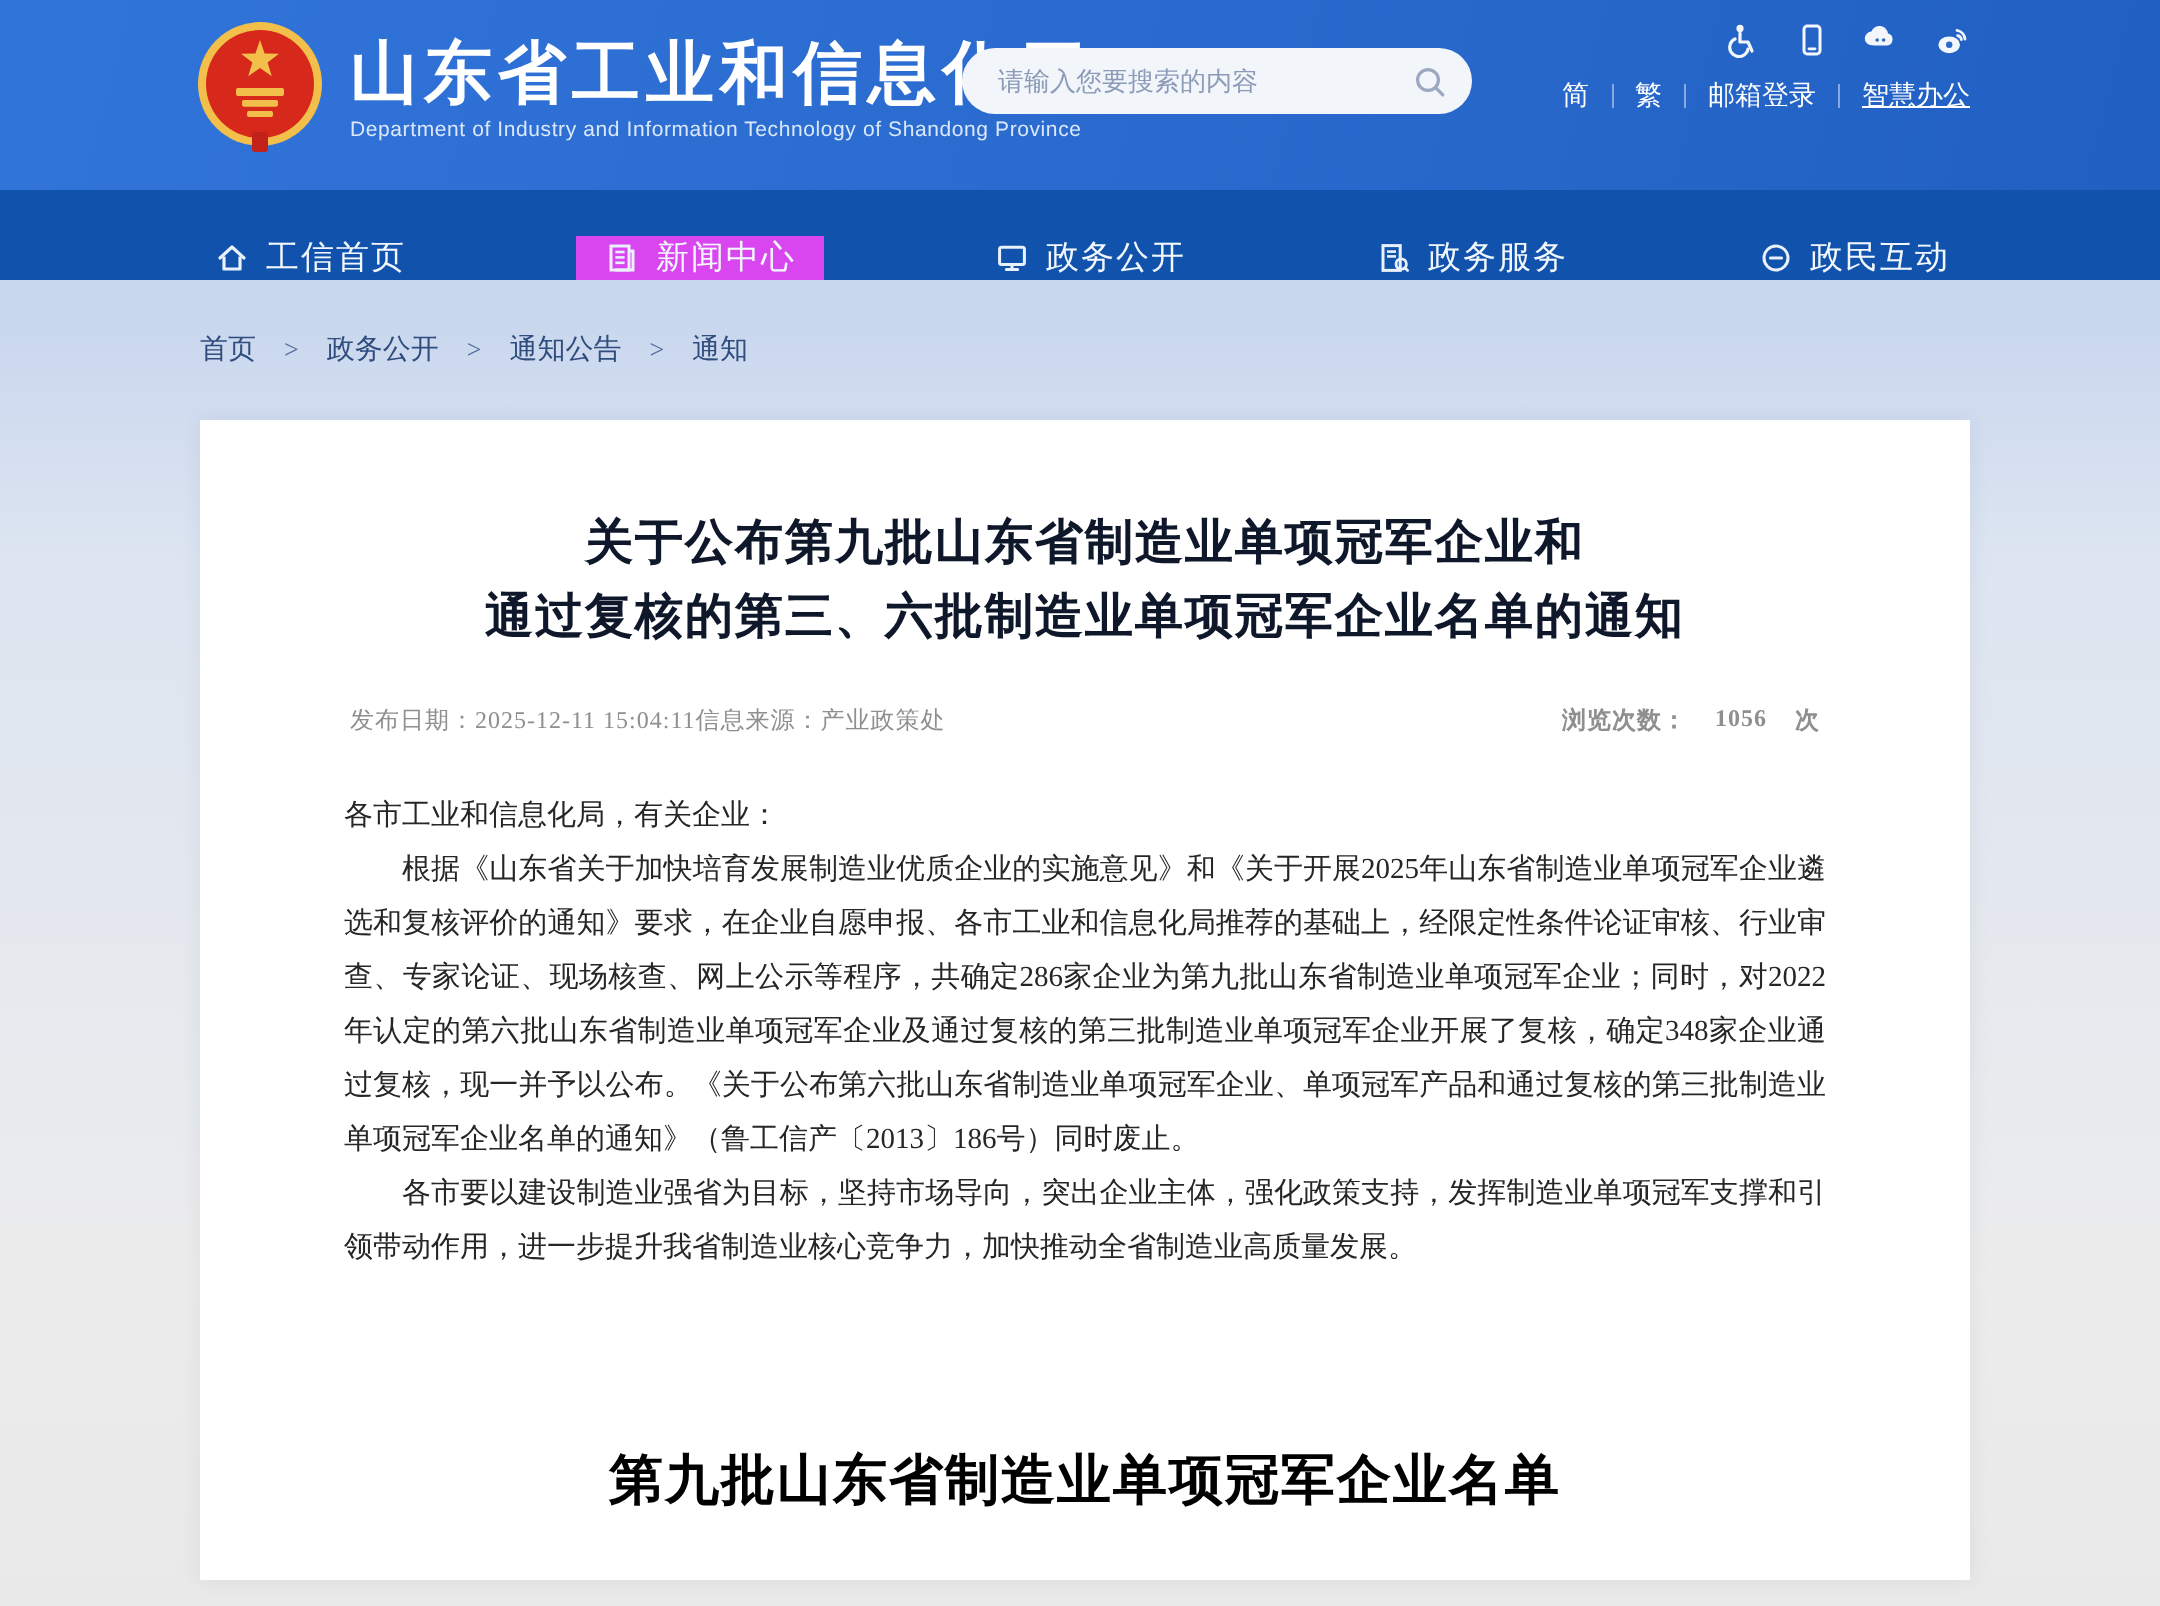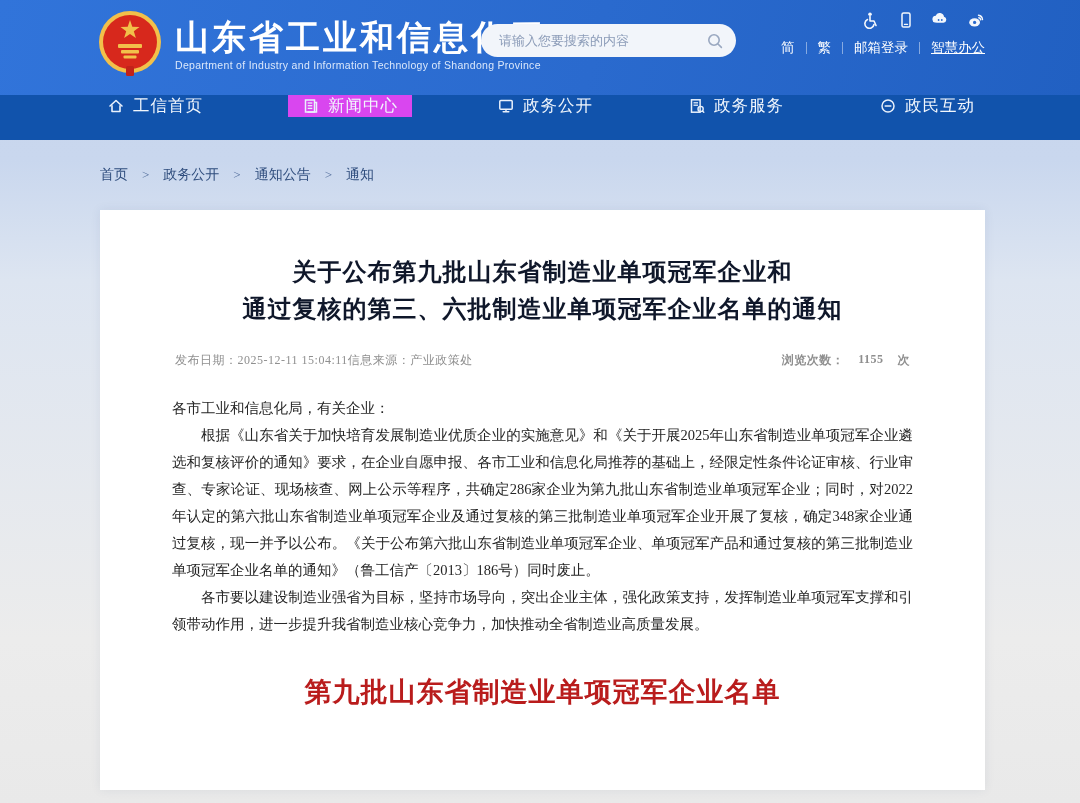--- a/index.html
+++ b/index.html
@@ -28,21 +28,21 @@
   .search-box input::placeholder{ color:#8c9cb8; }
   .quick-icons{ position:absolute; right:95px; top:11px; display:flex; gap:17px; align-items:center;}
   .quick-icons .qicon{ width:18px; height:18px; display:inline-flex; cursor:pointer; opacity:.95;}
   .quick-links{ position:absolute; right:95px; top:39px; display:flex; align-items:center; color:#fff; font-size:13.5px;}
   .quick-links a{ color:#fff; text-decoration:none; cursor:pointer; padding:0 11px; white-space:nowrap;}
   .quick-links a:first-child{ padding-left:0;}
   .quick-links a:last-child{ padding-right:0;text-decoration:underline;}
   .qsep{ width:1px; height:12px; background:rgba(255,255,255,.45);}
   
   .main-nav{
-    height:45px; background:#1153ac; display:flex; align-items:flex-start;
+    height:45px; background:#1153ac; display:flex; align-items:flex-end;
     padding:0 95px 0 97px; justify-content:space-between;
   }
   .nav-item{
     display:flex; align-items:center; gap:8px; color:#f2f7fd; font-size:16.5px;
     text-decoration:none; cursor:pointer; padding:0 10px; letter-spacing:1px;
   }
   .nav-item.active{ background:#d946ef; padding:0 14px; }
   .nav-item .nicon{ width:18px; height:18px; display:inline-flex; }
   
   .breadcrumb{
@@ -61,21 +61,21 @@
   .doc-title{ text-align:center; font-size:24px; font-weight:bold; color:#0f172a;
     line-height:37px; letter-spacing:1px;}
   .doc-meta{
     margin:24px 75px 0 75px; display:flex; align-items:center;
     font-size:12px; color:#8f8f8f; letter-spacing:.5px;
   }
   .doc-meta .meta-left{ display:flex; }
   .doc-meta .meta-right{ margin-left:auto; display:flex; gap:14px;font-weight:bold;}
   .doc-body{ margin:26px 72px 0 72px; font-size:14.5px; line-height:27px; text-align:justify; color:#262626;}
   .doc-body p.indent{ text-indent:2em; }
-  .annex-title{ margin-top:36px; text-align:center; font-size:27px; font-weight:bold; color:#b91c1c; letter-spacing:1px;}
+  .annex-title{ margin-top:84px; text-align:center; font-size:27px; font-weight:bold; color:#000000; letter-spacing:1px;}
 </style>
 </head>
 <body>
 
 <div class="page">
 
   <header class="site-header">
     <div class="brand">
       <svg class="emblem" viewBox="0 0 66 72">
         <circle cx="33" cy="34" r="31" fill="#f2c04a"></circle>
@@ -212,21 +212,21 @@
       <div>通过复核的第三、六批制造业单项冠军企业名单的通知</div>
     </h1>
 
     <div class="doc-meta">
       <div class="meta-left">
         <span><span>发布日期：</span><span>2025-12-11 15:04:11</span></span>
         <span><span>信息来源：</span><span>产业政策处</span></span>
       </div>
       <div class="meta-right">
         <span>浏览次数：</span>
-        <span>1155</span>
+        <span>1056</span>
         <span>次</span>
       </div>
     </div>
 
     <div class="doc-body">
       <p>各市工业和信息化局，有关企业：</p>
       <p class="indent">根据《山东省关于加快培育发展制造业优质企业的实施意见》和《关于开展2025年山东省制造业单项冠军企业遴选和复核评价的通知》要求，在企业自愿申报、各市工业和信息化局推荐的基础上，经限定性条件论证审核、行业审查、专家论证、现场核查、网上公示等程序，共确定286家企业为第九批山东省制造业单项冠军企业；同时，对2022年认定的第六批山东省制造业单项冠军企业及通过复核的第三批制造业单项冠军企业开展了复核，确定348家企业通过复核，现一并予以公布。《关于公布第六批山东省制造业单项冠军企业、单项冠军产品和通过复核的第三批制造业单项冠军企业名单的通知》（鲁工信产〔2013〕186号）同时废止。</p>
       <p class="indent">各市要以建设制造业强省为目标，坚持市场导向，突出企业主体，强化政策支持，发挥制造业单项冠军支撑和引领带动作用，进一步提升我省制造业核心竞争力，加快推动全省制造业高质量发展。</p>
     </div>
 

